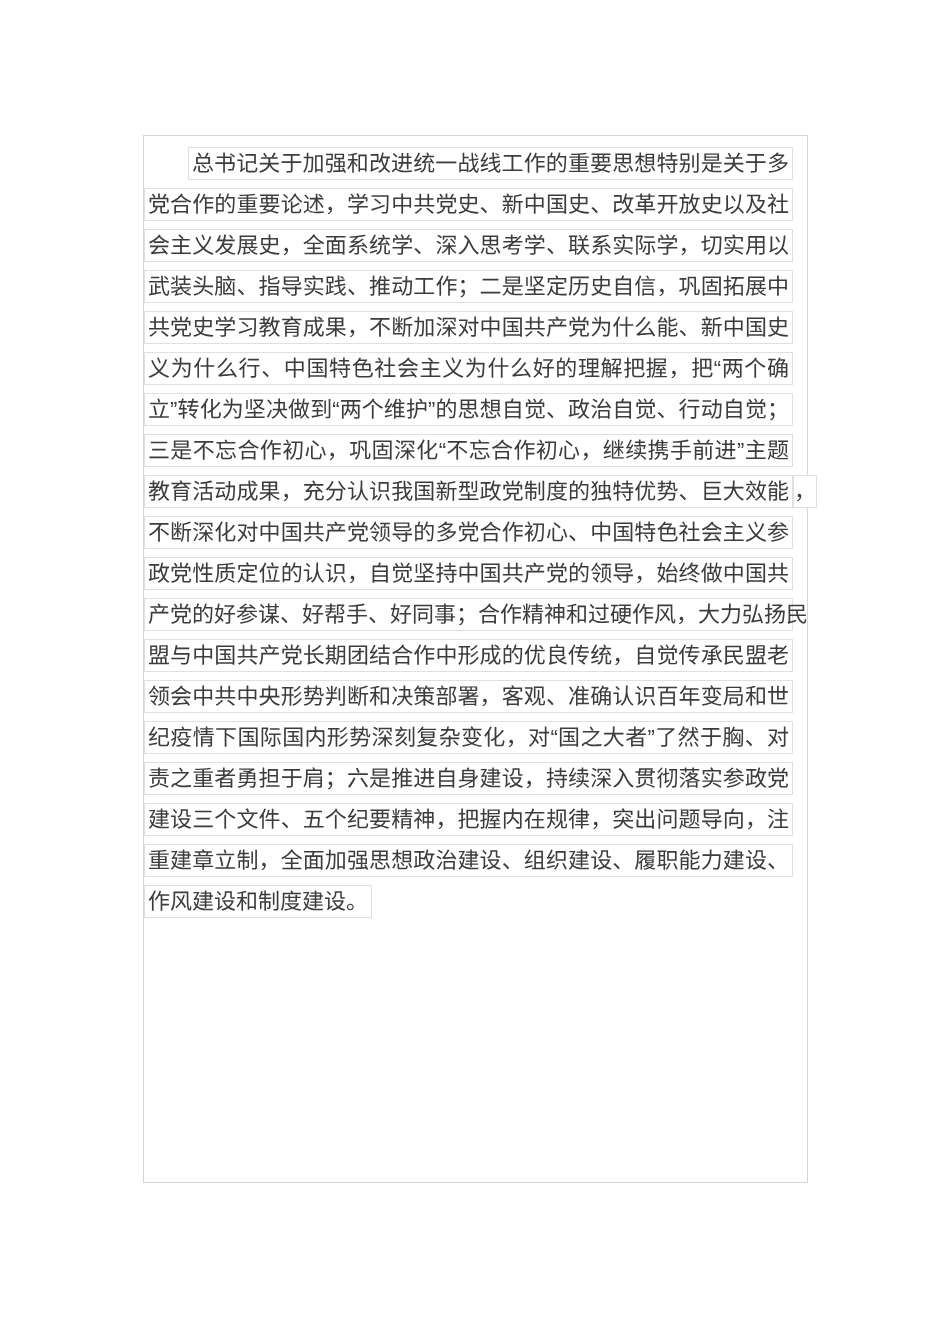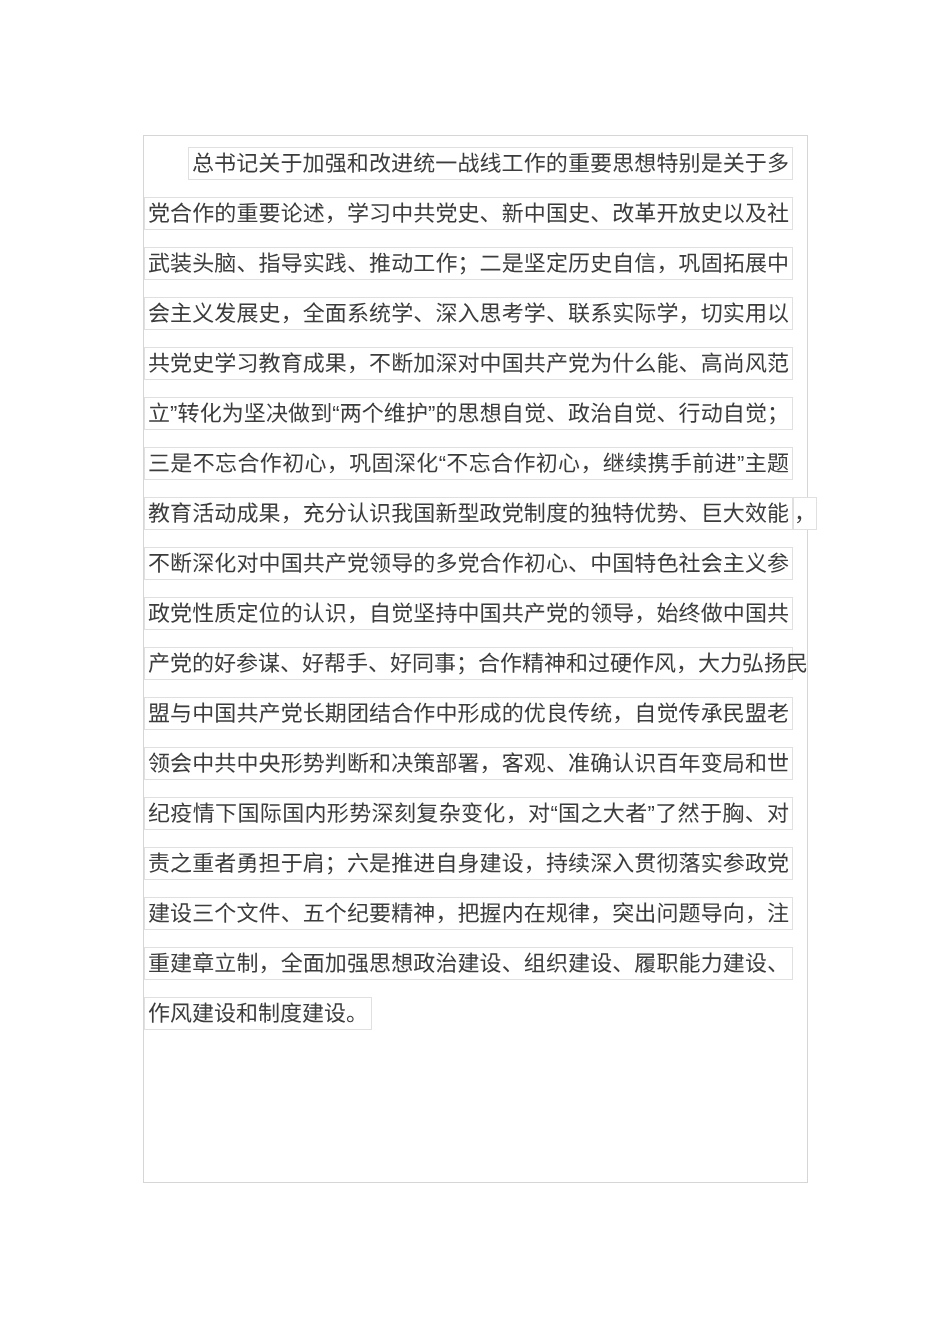--- a/index.html
+++ b/index.html
@@ -19,21 +19,21 @@
   }
   .page{
     position:absolute;left:143px;top:135px;
     width:663px;height:1035px;
     background:var(--page-bg);
     border:1px solid var(--page-border);
     padding-top:11px;
   }
   .row{
     height:33px;
-    margin:0 0 17px 0;
+    margin:0 0 8px 0;
     white-space:nowrap;
     font-size:0;
   }
   .linebox{
     display:inline-block;
     vertical-align:top;
     border:1px solid var(--line-border);
     background:var(--page-bg);
     color:var(--text-color);
     font-size:22px;
@@ -64,31 +64,34 @@
 
   <div class="row indent">
     <div class="linebox full">总书记关于加强和改进统一战线工作的重要思想特别是关于多</div>
   </div>
 
   <div class="row">
     <div class="linebox full">党合作的重要论述，学习中共党史、新中国史、改革开放史以及社</div>
   </div>
 
   <div class="row">
+    <div class="linebox full">会主义发展史，全面系统学、深入思考学、联系实际学，切实用以</div>
+  </div>
+
+  <div class="row">
     <div class="linebox full">武装头脑、指导实践、推动工作；二是坚定历史自信，巩固拓展中</div>
   </div>
 
   <div class="row">
-    <div class="linebox full">会主义发展史，全面系统学、深入思考学、联系实际学，切实用以</div>
+    <div class="linebox full">共党史学习教育成果，不断加深对中国共产党为什么能、新中国史</div>
   </div>
 
   <div class="row">
-    <div class="linebox full">共党史学习教育成果，不断加深对中国共产党为什么能、高尚风范</div>
+    <div class="linebox full">义为什么行、中国特色社会主义为什么好的理解把握，把“两个确</div>
   </div>
-
 
   <div class="row">
     <div class="linebox full">立”转化为坚决做到“两个维护”的思想自觉、政治自觉、行动自觉；</div>
   </div>
 
   <div class="row">
     <div class="linebox full">三是不忘合作初心，巩固深化“不忘合作初心，继续携手前进”主题</div>
   </div>
 
   <div class="row">

